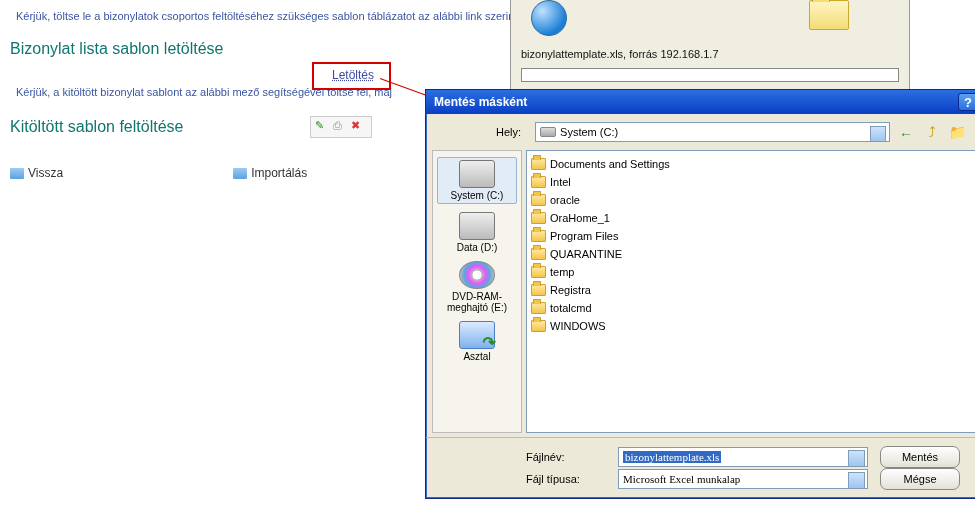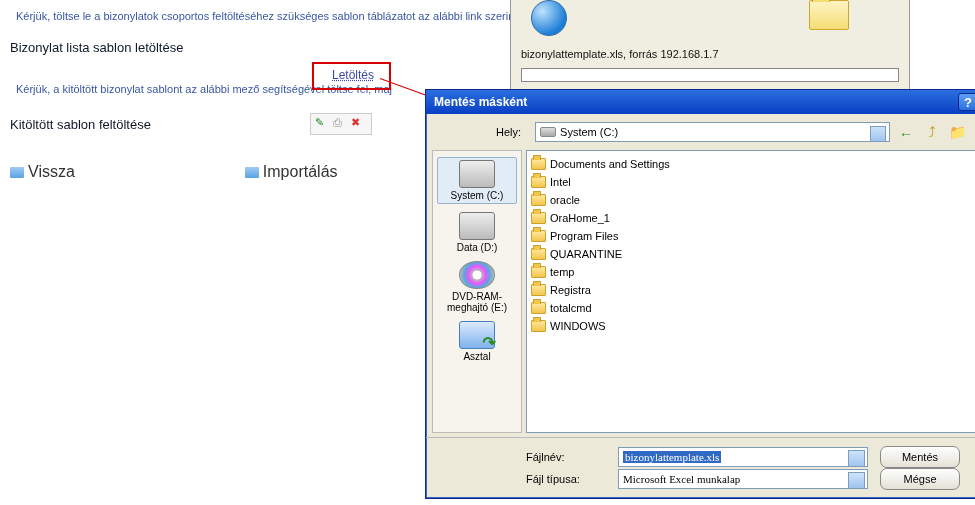--- a/index.html
+++ b/index.html
@@ -24,22 +24,22 @@
     margin: 4px 0 6px 6px;
     max-width: 560px;
   }
   .page .row {
     display: flex;
     align-items: center;
     margin: 18px 0 8px 0;
   }
   .page .row .lbl {
     width: 300px;
-    color: #0f172a;
-    font-size: 13px;
+    color: #0f766e;
+    font-size: 16px;
   }
   .page .btns {
     display: inline-flex;
     gap: 2px;
     border: 1px solid #ccc;
     padding: 2px 4px;
     background: #f6f6f6;
   }
   .page .btns span { width: 16px; height: 16px; display: inline-block; }
   .download-box {
@@ -61,21 +61,21 @@
     border-top: 1px solid #d70000;
     transform: rotate(20deg);
     transform-origin: left center;
   }
   .navlinks {
     margin-top: 28px;
     display: flex;
     gap: 170px;
   }
   .navlinks a {
-    color: #333; font-size: 16px; text-decoration: none;
+    color: #333; font-size: 12px; text-decoration: none;
     display: inline-flex; align-items: center; gap: 4px;
   }
   .navlinks .foldicon {
     width: 14px; height: 11px;
     background: linear-gradient(#9fcaf3,#5aa2e2);
     border-radius: 1px;
   }
 
   
   .nsbox {

